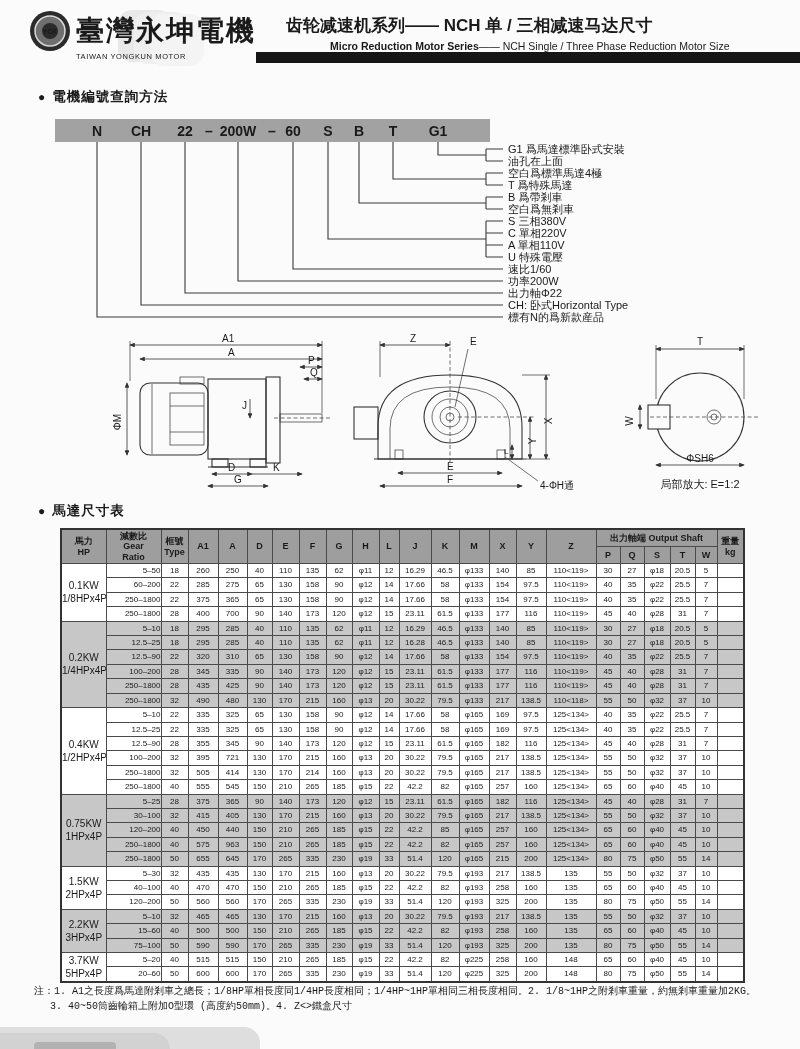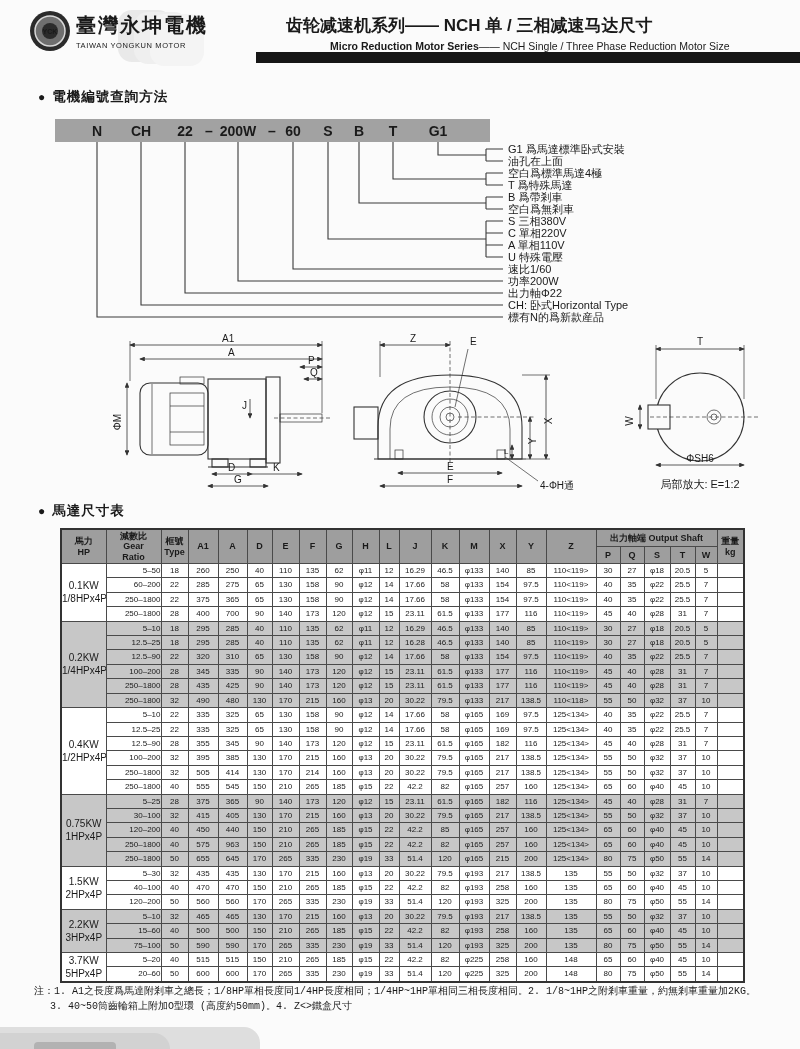--- a/index.html
+++ b/index.html
@@ -9,21 +9,21 @@
 
   
   .hdr { position:absolute; left:0; top:0; width:800px; height:70px; }
   .hdr-sw { position:absolute; border-radius:14px; }
   .sw1 { left:118px; top:10px; width:54px; height:52px; background:#e9e9e9; }
   .sw2 { left:134px; top:12px; width:54px; height:52px; background:#efefef; }
   .sw3 { left:150px; top:14px; width:54px; height:52px; background:#f4f4f4; }
   .hdr-blackbar { position:absolute; left:256px; top:52px; width:544px; height:11px; background:#161616; }
   .logo { position:absolute; left:28px; top:8px; }
   .brand { position:absolute; left:76px; top:12px; }
-  .brand-zh { font-size:20px; font-weight:bold; letter-spacing:2px; }
+  .brand-zh { font-size:28px; font-weight:bold; letter-spacing:2px; }
   .brand-en { font-size:7.5px; font-weight:normal; letter-spacing:0.6px; margin-top:2px; }
   .title { position:absolute; left:286px; top:14px; width:510px; }
   .title-zh { font-size:17px; font-weight:bold; white-space:nowrap; }
   .title-en { font-size:10.5px; margin-top:3px; white-space:nowrap;padding-left:44px; }
   .title-en b { font-weight:bold; }
 
   
   .sec-title { position:absolute; font-size:13.5px; font-weight:bold; letter-spacing:1px; }
   .sec-title .dot { font-size:12px; margin-right:6px; }
   .sec1 { left:38px; top:88px;font-family:Liberation Serif, serif; }
@@ -617,21 +617,21 @@
             <td>40</td>
             <td>φ28</td>
             <td>31</td>
             <td>7</td>
             <td></td>
           </tr>
           <tr>
             <td class="ratio-cell">100–200</td>
             <td>32</td>
             <td>395</td>
-            <td>385</td>
+            <td>721</td>
             <td>130</td>
             <td>170</td>
             <td>215</td>
             <td>160</td>
             <td>φ13</td>
             <td>20</td>
             <td>30.22</td>
             <td>79.5</td>
             <td>φ165</td>
             <td>217</td>

